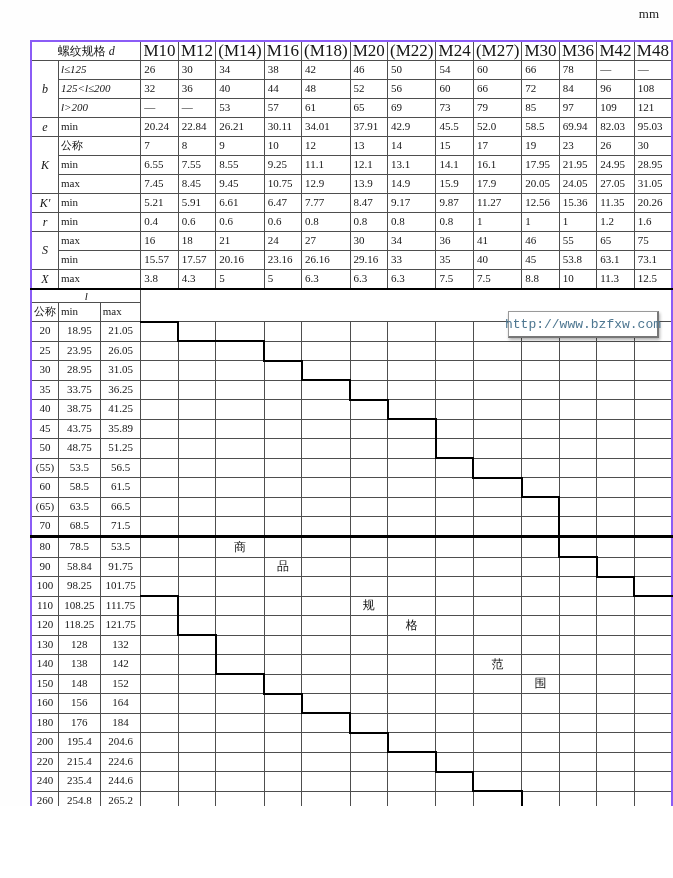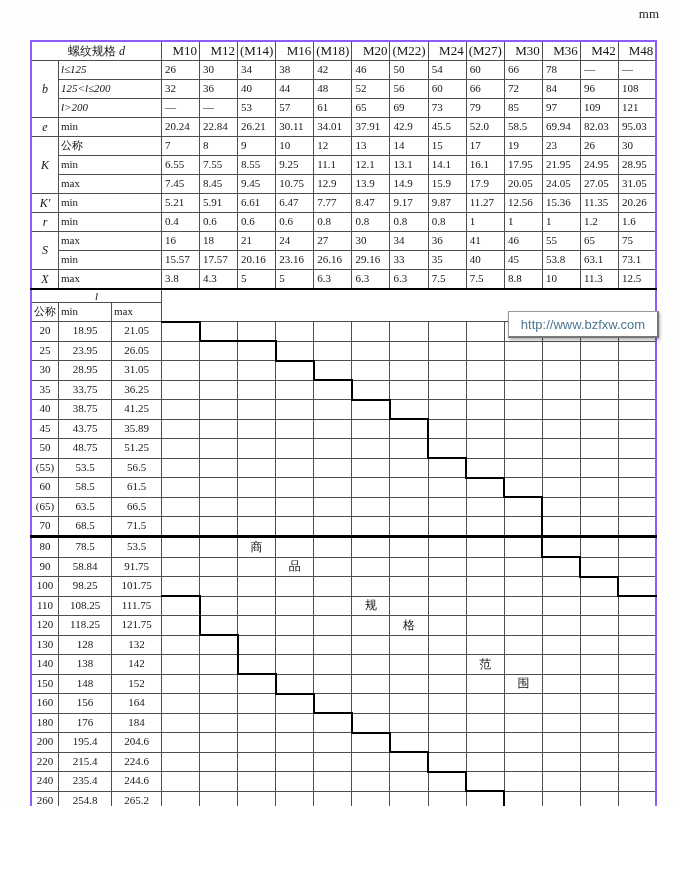--- a/index.html
+++ b/index.html
@@ -1,39 +1,39 @@
 <!DOCTYPE html>
 <html><head>
 <meta charset="utf-8">
 <style>
   html,body{margin:0;padding:0;}
   body{width:673px;height:878px;background:#ffffff;font-family:"Liberation Serif","DejaVu Serif",serif;}
   .page{position:relative;width:673px;height:806px;background:#fefefe;overflow:hidden;}
   .mm-label{position:absolute;top:6px;right:14px;font-size:13px;color:#222;}
   table.spec{position:absolute;left:30px;top:40px;border-collapse:collapse;border:2px solid #8b5cf6;table-layout:fixed;background:#fff;}
   td{border:1px solid #4e4e4e;font-size:11px;height:18px;line-height:1.05;padding:0 2px;white-space:nowrap;overflow:hidden;color:#151515;font-weight:normal;}
-  .chead{text-align:right;font-size:13px;}
+  .chead{text-align:center;font-size:17px;}
   .corner{text-align:center;font-size:12px;}
   .glabel{text-align:center;font-size:12px;}
   .sub{text-align:left;}
   .dval{text-align:left;padding-left:3px;}
   .italic{font-style:italic;}
   .lnom,.lmm{text-align:center;}
   .lhead{text-align:center;height:12px;font-size:11px;line-height:1;}
   .open{border-top:none;border-bottom:none;background:#fff;}
   .gcell{padding:0;text-align:center;}
   .char{font-size:12px;color:#111;}
   .bt2{border-top:2px solid #000;}
   .bb2{border-bottom:2px solid #000;}
   .bl2{border-left:2px solid #000;}
   .sep{border-top:3px solid #000;}
   .watermark{position:absolute;left:508px;top:311px;width:148px;height:24px;background:#fff;
     border:1px solid #9a9a9a;border-right:2px solid #777;border-bottom:2px solid #777;
     box-shadow:1px 2px 3px rgba(0,0,0,.3);display:flex;align-items:center;justify-content:center;
-    font-family:Liberation Sans, sans-serif;font-size:13px;color:#4d7690;}
+    font-family:Liberation Mono, monospace;font-size:13px;color:#4d7690;}
   .note{position:absolute;left:38px;top:848px;font-size:12.5px;color:#1a1a1a;}
 </style>
 </head>
 <body>
 
 <div class="page">
   <div class="mm-label">mm</div>
   <table class="spec">
     <colgroup>
         <col style="width: 27px;">

